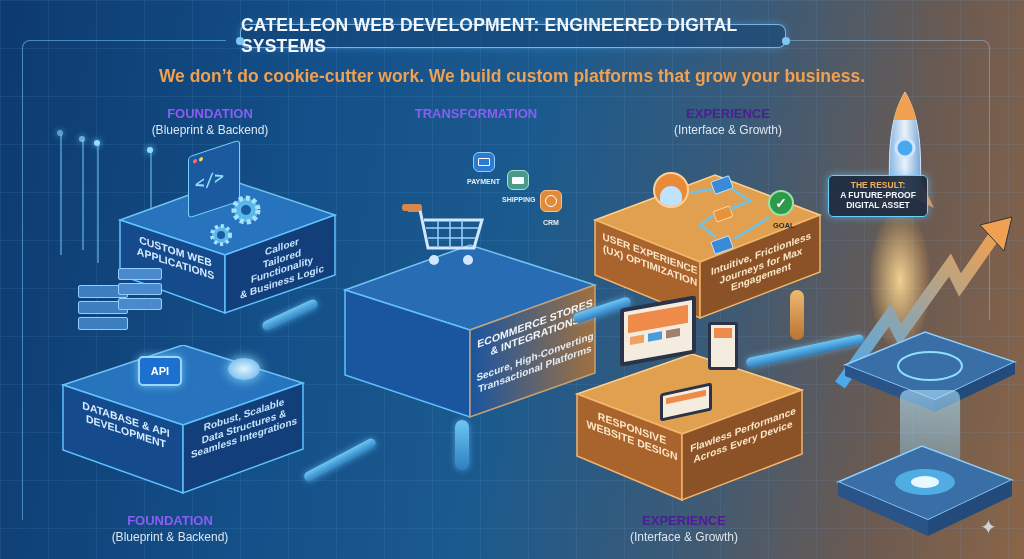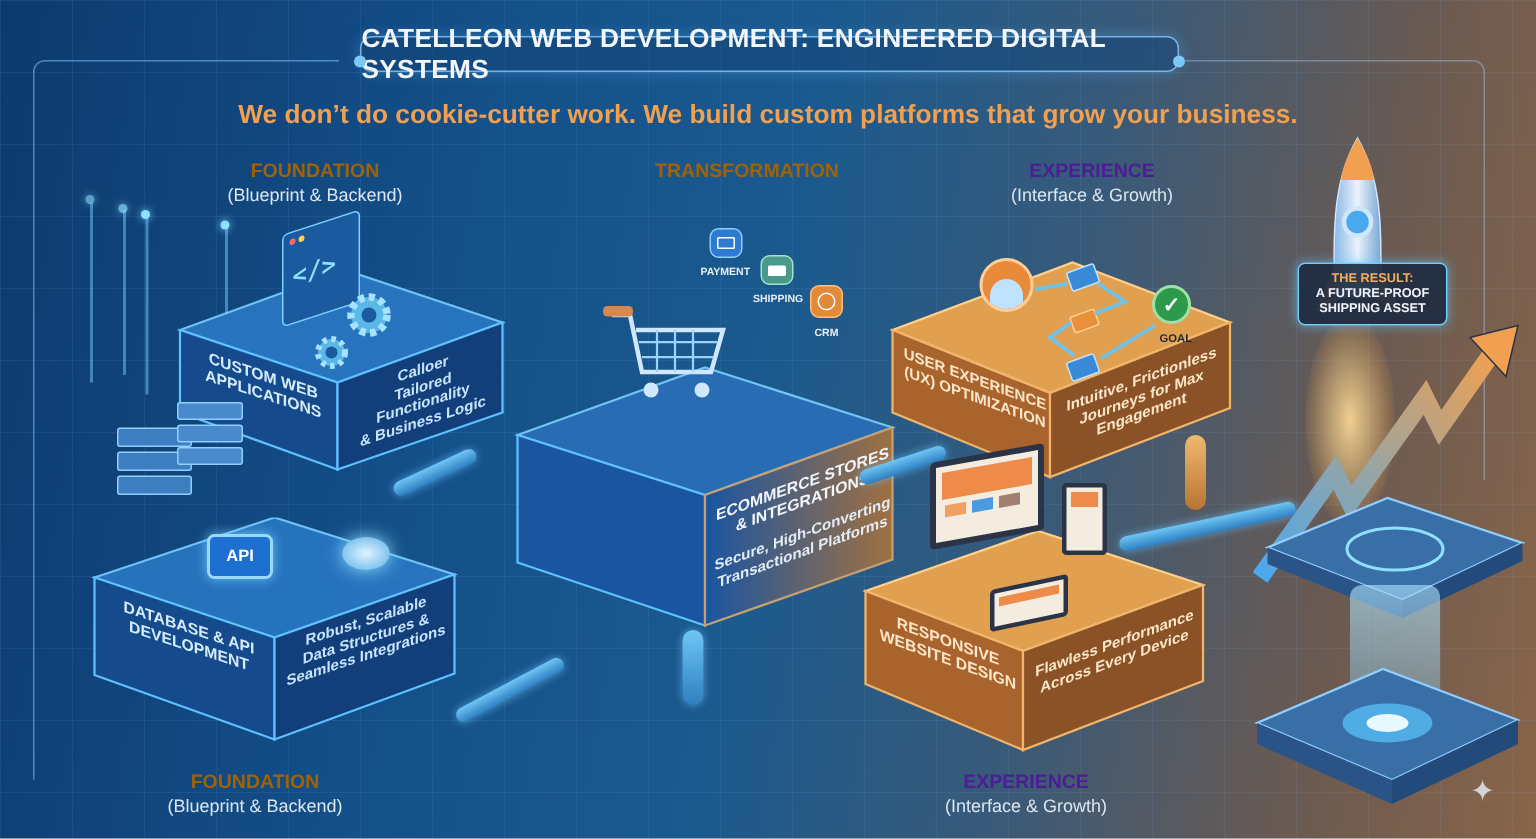--- a/index.html
+++ b/index.html
@@ -43,42 +43,42 @@
   }
   .title-box::before { left: -5px; }
   .title-box::after { right: -5px; }
   .subtitle {
     position: absolute; left: 0; top: 66px; width: 1024px; text-align: center;
     color: #f0a050; font-weight: bold; font-size: 17.5px;
   }
   .stage-label { position: absolute; text-align: center; width: 200px; }
   .stage-label .h { font-weight: bold; font-size: 13px; }
   .stage-label .s { font-size: 12px; color: #dbe6f2; margin-top: 2px; }
-  .blue .h { color: #a16207; text-align: center; }
+  .blue .h { color: #8b5cf6; text-align: center; }
   .orange .h { color: #4c1d95; }
 
   
   .iso { position: absolute; }
   .box-text {
     position: absolute; font-weight: bold; text-transform: uppercase; text-align: center;
     line-height: 1.15;
   }
   .side-text { position: absolute; font-weight: bold; text-align: center; line-height: 1.15; font-size: 10px; }
 
   .pipe { position: absolute; border-radius: 10px; }
   .pipe.blue { background: linear-gradient(180deg,#6ec6f5,#2e7fc0); box-shadow: 0 0 6px rgba(110,200,255,0.6); }
   .pipe.orange { background: linear-gradient(180deg,#f0b870,#b87434); }
 
   .chip-icon {
     position: absolute; border-radius: 6px; display: flex; align-items: center; justify-content: center;
   }
   .tiny-label { position: absolute; font-size: 7px; font-weight: bold; color: #e8eef5; text-transform: uppercase; }
 
   .result {
-    position: absolute; left: 865px; top: 175px; width: 100px; height: 42px;
+    position: absolute; left: 828px; top: 175px; width: 100px; height: 42px;
     border: 1.5px solid #6cd0ff; border-radius: 5px;
     background: rgba(30,45,65,0.92); text-align: center;
     box-shadow: 0 0 8px rgba(100,200,255,0.6);
     font-weight: bold; font-size: 8.5px; line-height: 1.2; padding-top: 4px;
   }
   .result .r1 { color: #f0b060; }
   .result .r2 { color: #f2f6fb; }
   .glow { position: absolute; border-radius: 50%; }
   .dot { position: absolute; width: 6px; height: 6px; border-radius: 50%; background: #8ee0ff; box-shadow: 0 0 6px #7fd8ff; }
   .trace { position: absolute; background: rgba(110,190,245,0.55); }
@@ -101,21 +101,21 @@
 
 <div class="title-box">
   <span>CATELLEON WEB DEVELOPMENT: ENGINEERED DIGITAL SYSTEMS</span>
 </div>
 <div class="subtitle">We don’t do cookie-cutter work. We build custom platforms that grow your business.</div>
 
 <div class="stage-label blue" style="left:110px;top:106px;">
   <div class="h">FOUNDATION</div>
   <div class="s">(Blueprint &amp; Backend)</div>
 </div>
-<div class="stage-label blue" style="left:398px;top:106px;">
+<div class="stage-label blue" style="left:376px;top:106px;">
   <div class="h">TRANSFORMATION</div>
 </div>
 <div class="stage-label orange" style="left:628px;top:106px;">
   <div class="h">EXPERIENCE</div>
   <div class="s">(Interface &amp; Growth)</div>
 </div>
 <div class="stage-label blue" style="left:70px;top:513px;">
   <div class="h">FOUNDATION</div>
   <div class="s">(Blueprint &amp; Backend)</div>
 </div>
@@ -313,21 +313,21 @@
   </defs>
   <path d="M35 4 C20 30 18 60 20 110 L50 110 C52 60 50 30 35 4 Z" fill="url(#rb)" stroke="#cfe6ff" stroke-width="1"></path>
   <path d="M35 4 C28 16 25 24 24 32 L46 32 C45 24 42 16 35 4 Z" fill="#f0a050"></path>
   <circle cx="35" cy="60" r="9" fill="#4aa8ee" stroke="#cfe6ff" stroke-width="3"></circle>
   <path d="M20 90 L6 120 L22 112 Z" fill="#e8904a"></path>
   <path d="M50 90 L64 120 L48 112 Z" fill="#e8904a"></path>
 </svg>
 <div class="result">
   <div class="r1">THE RESULT:</div>
   <div class="r2">A FUTURE-PROOF</div>
-  <div class="r2">SHIPPING ASSET</div>
+  <div class="r2">DIGITAL ASSET</div>
 </div>
 
 <svg style="position:absolute;left:820px;top:205px" width="200" height="200">
   <defs>
     <linearGradient id="ga" x1="0" y1="1" x2="1" y2="0">
       <stop offset="0" stop-color="#4aa8ee"></stop>
         <stop offset="1" stop-color="#f0a050"></stop>
     </linearGradient>
   </defs>
   <path d="M20 180 L70 110 L80 130 L130 60 L140 80 L175 30" fill="none" stroke="url(#ga)" stroke-width="12" stroke-linejoin="miter"></path>

